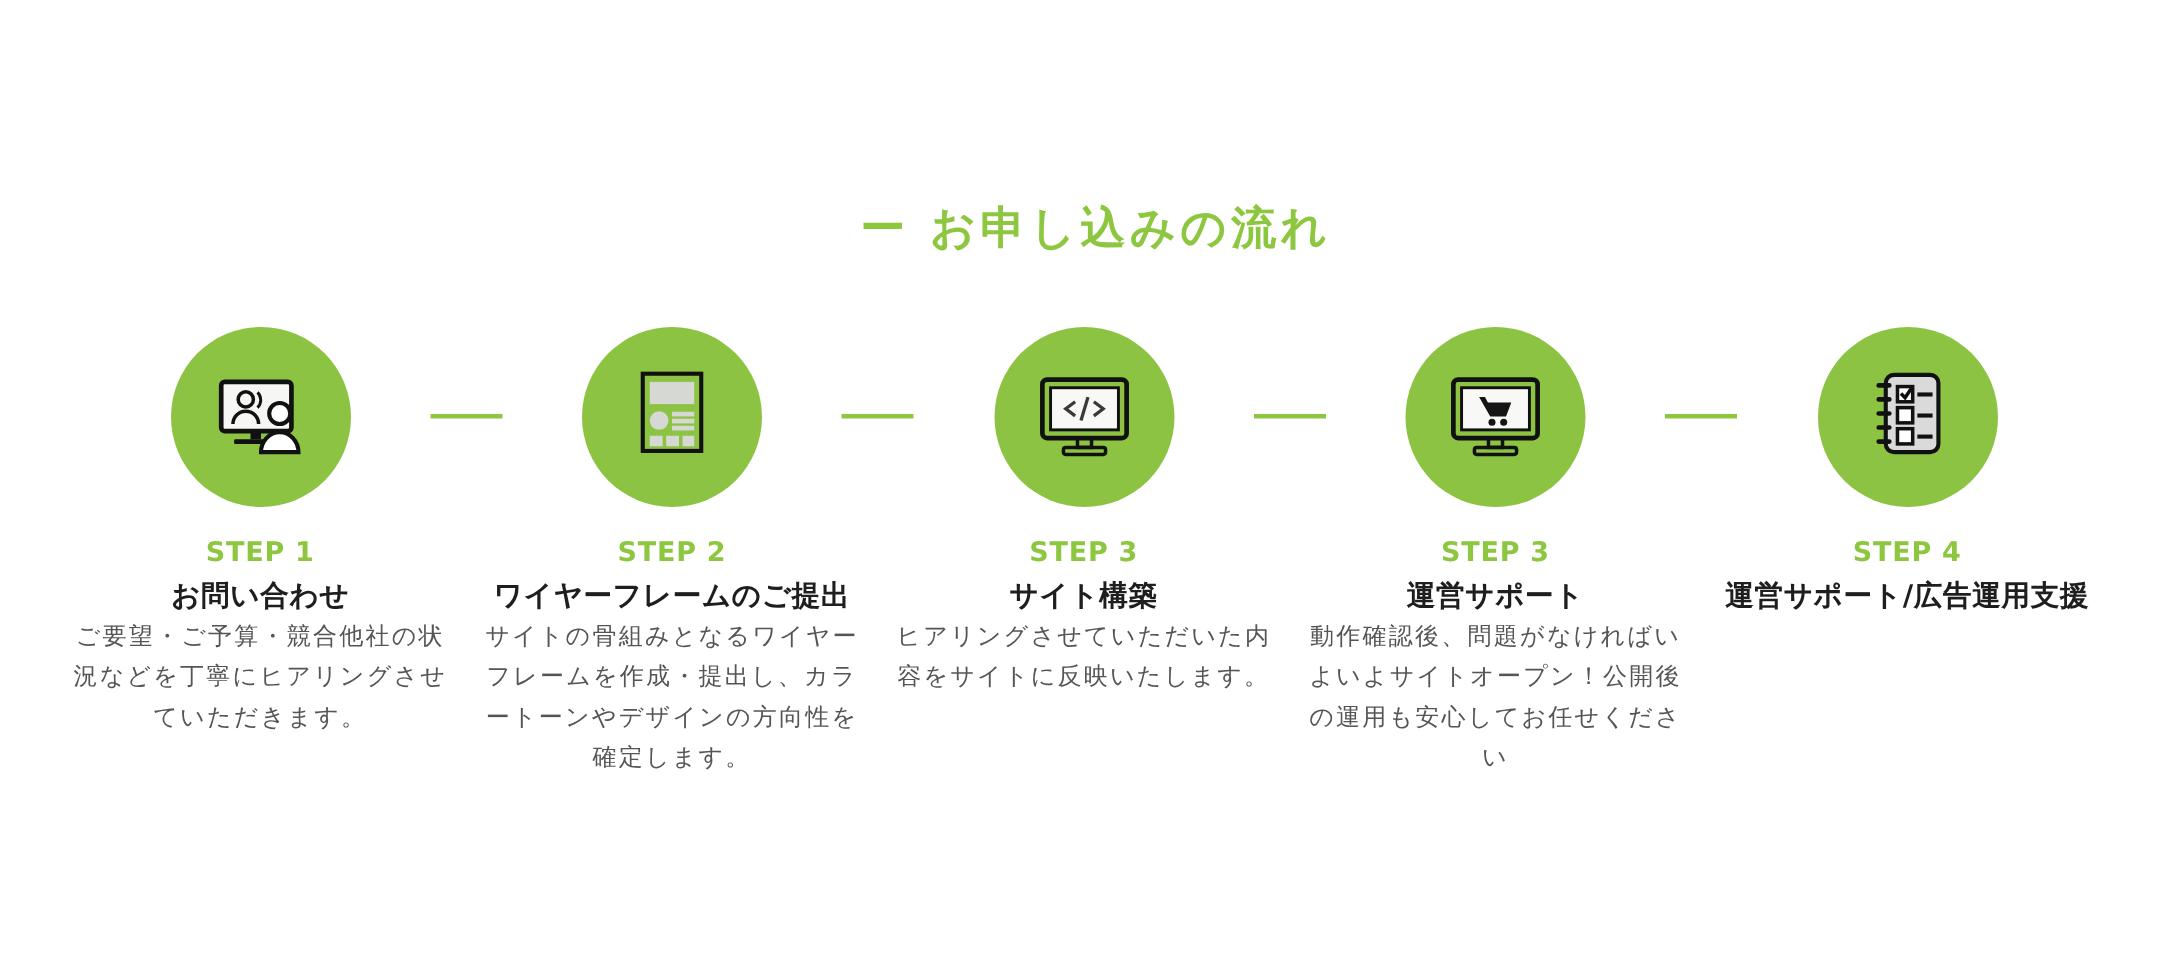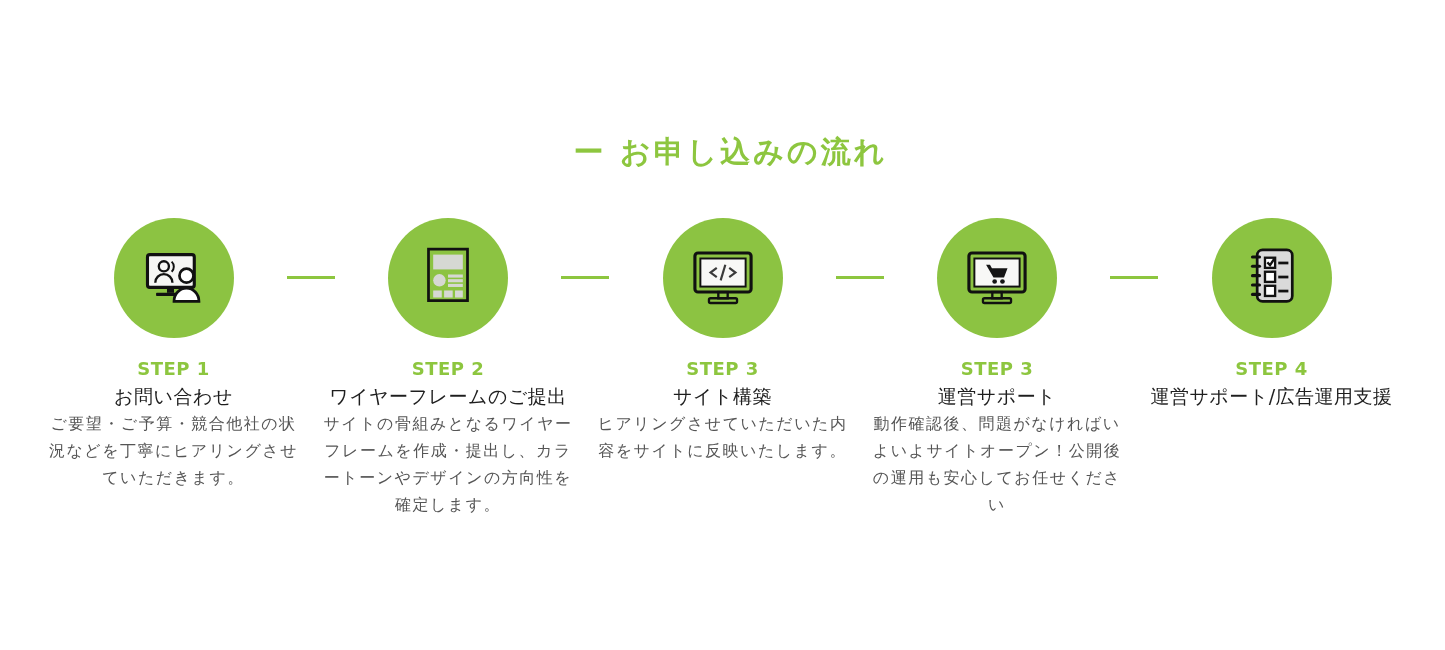--- a/index.html
+++ b/index.html
@@ -27,21 +27,21 @@
   }
   .circle{
     width:120px;height:120px;border-radius:50%;background:var(--circle);
     display:flex;align-items:center;justify-content:center;flex:none;
   }
   .circle svg{width:78px;height:78px;display:block;}
   .step-label{
     margin-top:20px;color:var(--accent);font-size:18px;font-weight:bold;letter-spacing:0.5px;
   }
   .step-title{
-    margin-top:5px;color:var(--title);font-size:19px;font-weight:400;
+    margin-top:5px;color:var(--title);font-size:19px;font-weight:700;
     letter-spacing:0.5px;white-space:nowrap;
   }
   .step-desc{
     color:var(--body);font-size:16px;letter-spacing:1.5px;
     line-height:27px;text-align:center;width:252px;
   }
   .connector{
     flex:1 1 0;min-width:0;display:flex;justify-content:center;margin-top:58px;overflow:visible;
   }
   .connector .line{width:48px;height:3px;background:var(--accent);flex:none;}

